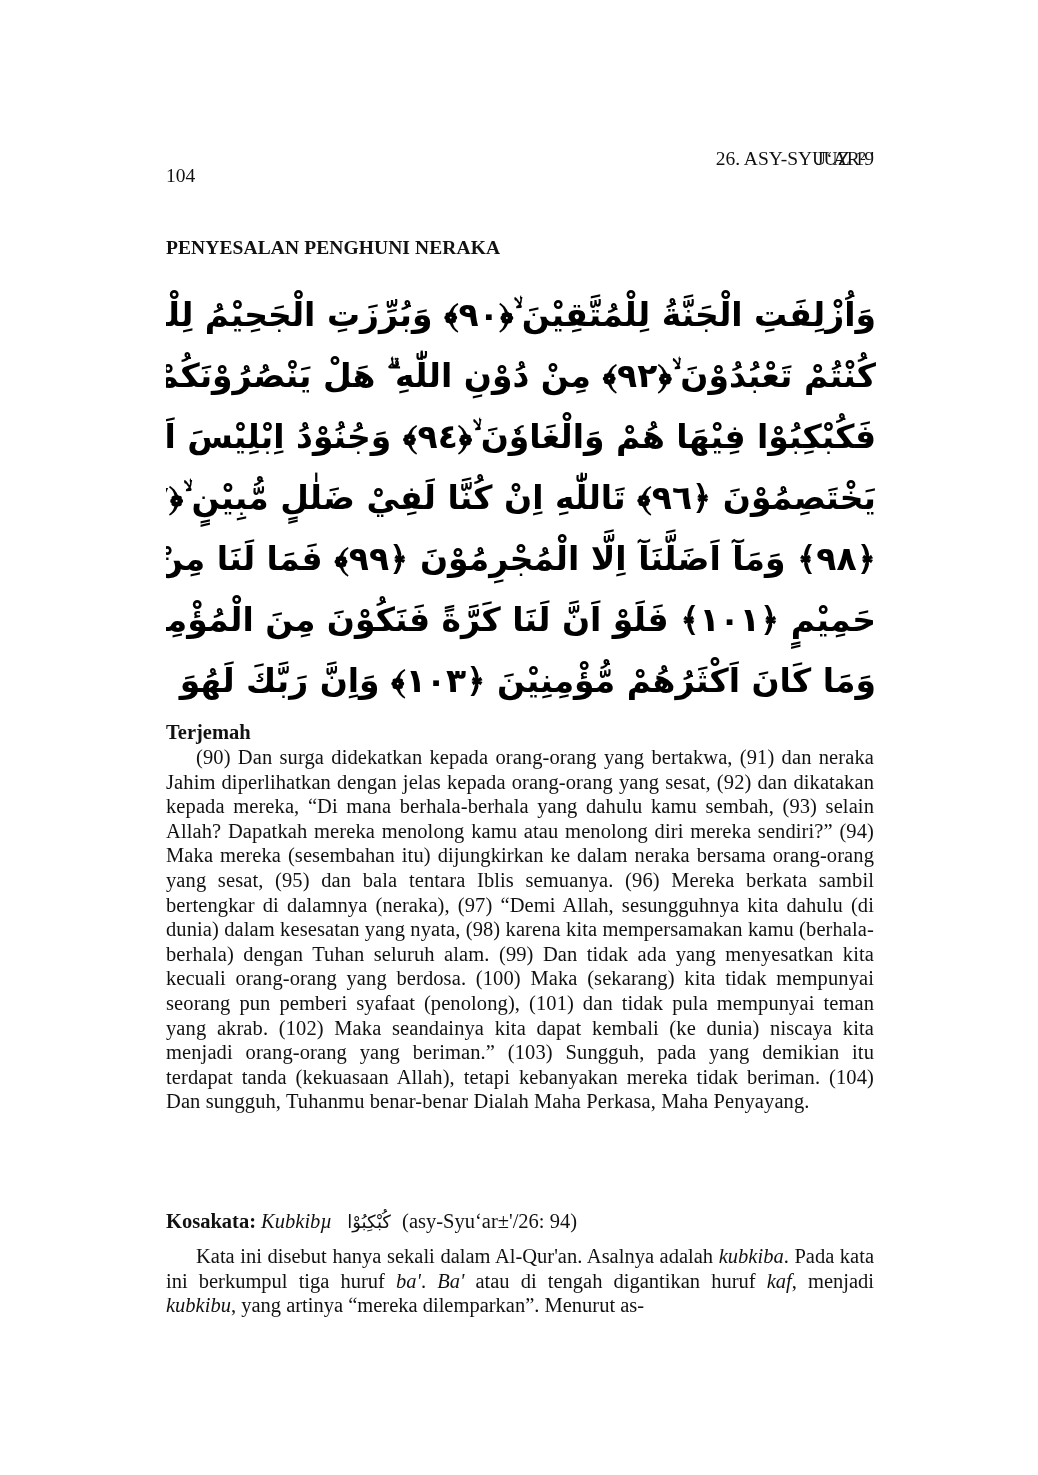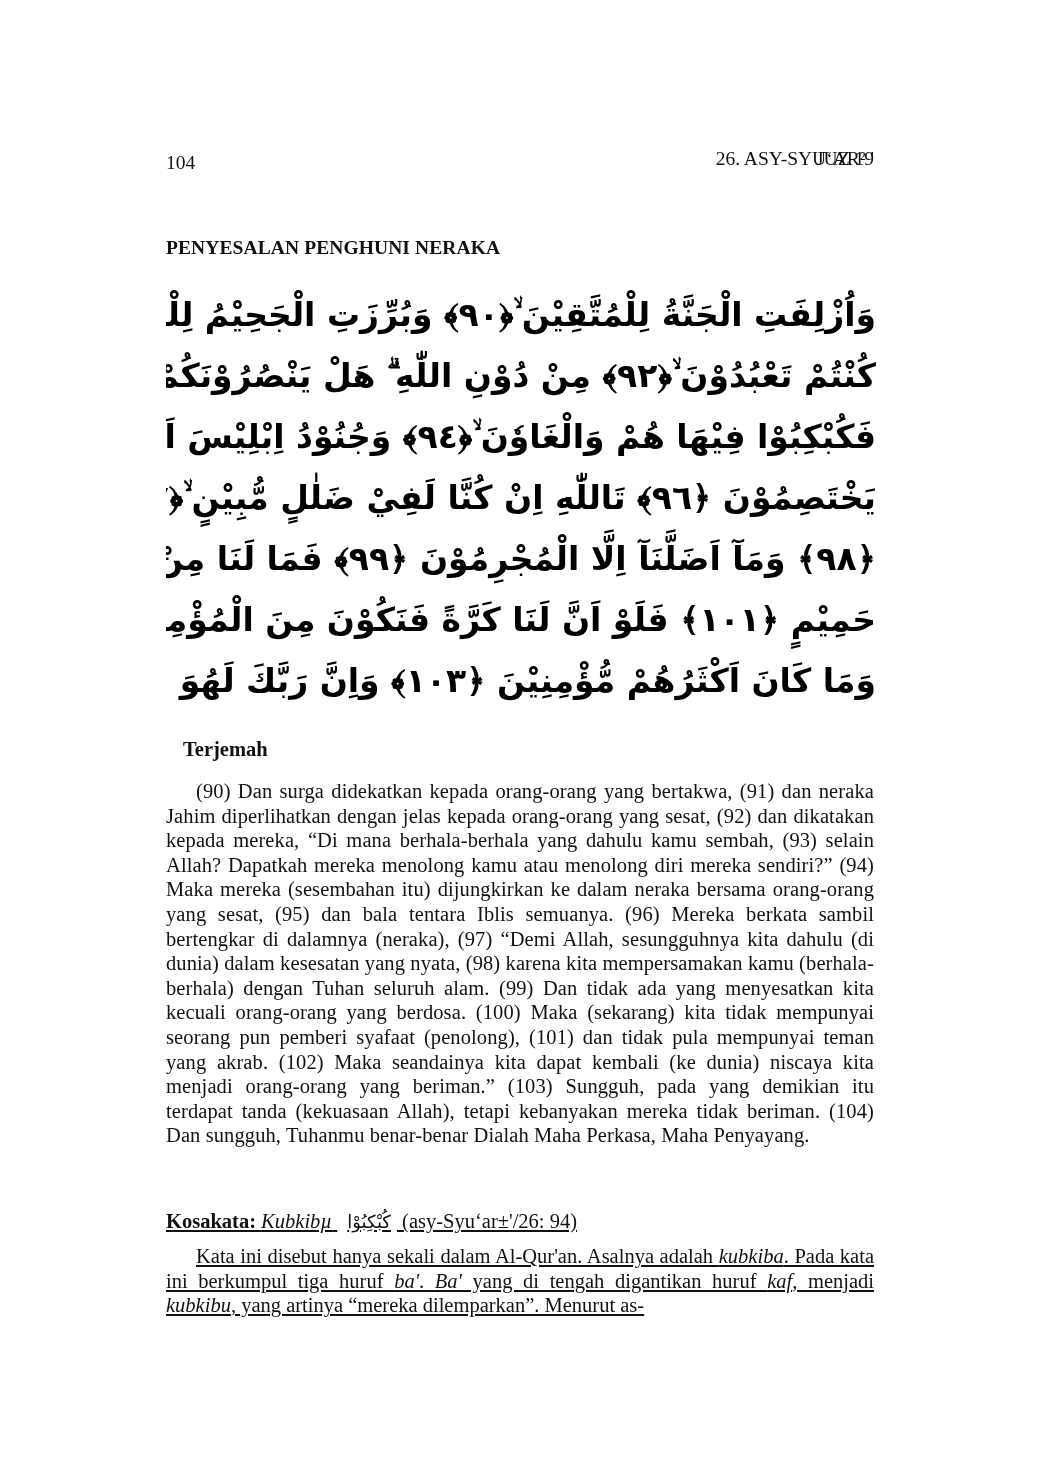--- a/index.html
+++ b/index.html
@@ -23,21 +23,21 @@
     }
     .running-header {
       position: absolute;
       top: 146px;
       left: 0;
       width: 708px;
       height: 26px;
       font-size: 19.5px;
       line-height: 26px;
     }
-    .running-header .page-num { position: absolute; left: 0; top: 4px; }
+    .running-header .page-num { position: absolute; left: 0; top: 17px; }
     .running-header .chapter { position: absolute; left: 0; width: 708px; text-align: right; top: 0; }
     .running-header .juz { position: absolute; right: 0; top: 0; }
 
     .section-title {
       position: absolute;
       top: 235px;
       left: 0;
       width: 708px;
       text-align: left;
       font-weight: bold;
@@ -70,40 +70,39 @@
       text-align-last: right;
     }
 
     .translation {
       position: absolute;
       top: 719px;
       left: 0;
       width: 708px;
     }
     .translation h2 {
-      margin: 17px;
+      margin: 0;
       font-size: 20.5px;
       font-weight: bold;
       line-height: 26px;
     }
     .translation p {
       margin: 0;
       font-size: 20.5px;
       line-height: 24.6px;
       text-align: justify;
       text-indent: 30px;
       letter-spacing: 0.1px;
     }
 
     .vocab {
       position: absolute;
       top: 1207px;
       left: 0;
       width: 708px;
-      text-decoration: underline;
     }
     .vocab .vocab-head {
       font-size: 20.5px;
       line-height: 28px;
       margin: 0 0 8px 0;
       white-space: nowrap;
     }
     .vocab .vocab-head .label { font-weight: bold; }
     .vocab .vocab-head .term { font-style: italic; }
     .vocab .vocab-head .arabic-term {
@@ -148,16 +147,16 @@
     <p>(90) Dan surga didekatkan kepada orang-orang yang bertakwa, (91) dan neraka Jahim diperlihatkan dengan jelas kepada orang-orang yang sesat, (92) dan dikatakan kepada mereka, “Di mana berhala-berhala yang dahulu kamu sembah, (93) selain Allah? Dapatkah mereka menolong kamu atau menolong diri mereka sendiri?” (94) Maka mereka (sesembahan itu) dijungkirkan ke dalam neraka bersama orang-orang yang sesat, (95) dan bala tentara Iblis semuanya. (96) Mereka berkata sambil bertengkar di dalamnya (neraka), (97) “Demi Allah, sesungguhnya kita dahulu (di dunia) dalam kesesatan yang nyata, (98) karena kita mempersamakan kamu (berhala-berhala) dengan Tuhan seluruh alam. (99) Dan tidak ada yang menyesatkan kita kecuali orang-orang yang berdosa. (100) Maka (sekarang) kita tidak mempunyai seorang pun pemberi syafaat (penolong), (101) dan tidak pula mempunyai teman yang akrab. (102) Maka seandainya kita dapat kembali (ke dunia) niscaya kita menjadi orang-orang yang beriman.” (103) Sungguh, pada yang demikian itu terdapat tanda (kekuasaan Allah), tetapi kebanyakan mereka tidak beriman. (104) Dan sungguh, Tuhanmu benar-benar Dialah Maha Perkasa, Maha Penyayang.</p>
   </div>
 
   <div class="vocab">
     <div class="vocab-head">
       <span class="label">Kosakata:</span>
       <span class="term">Kubkibµ</span>
       <span class="arabic-term" dir="rtl">كُبْكِبُوْا</span>
       <span class="ref">(asy-Syu‘ar±'/26: 94)</span>
     </div>
-    <p><span>Kata ini disebut hanya sekali dalam Al-Qur'an. Asalnya adalah </span><i>kubkiba</i><span>. Pada kata ini berkumpul tiga huruf </span><i>ba'</i><span>. </span><i>Ba'</i><span> yang di tengah digantikan huruf </span><i>kaf</i><span>, menjadi </span><i>kubkibu</i><span>, yang artinya “mereka dilemparkan”. Menurut as-</span></p>
+    <p><span>Kata ini disebut hanya sekali dalam Al-Qur'an. Asalnya adalah </span><i>kubkiba</i><span>. Pada kata ini berkumpul tiga huruf </span><i>ba'</i><span>. </span><i>Ba'</i><span> atau di tengah digantikan huruf </span><i>kaf</i><span>, menjadi </span><i>kubkibu</i><span>, yang artinya “mereka dilemparkan”. Menurut as-</span></p>
   </div>
 
 </div>
 
 </body></html>

